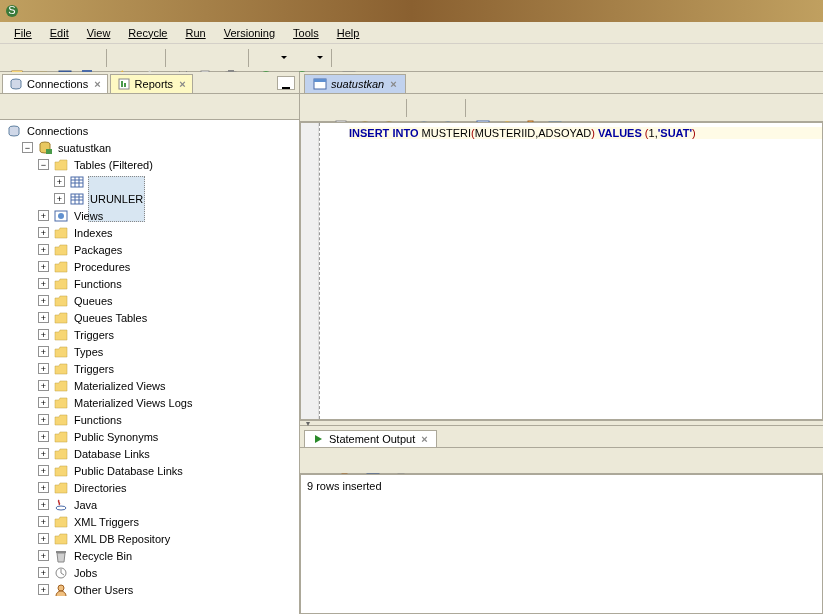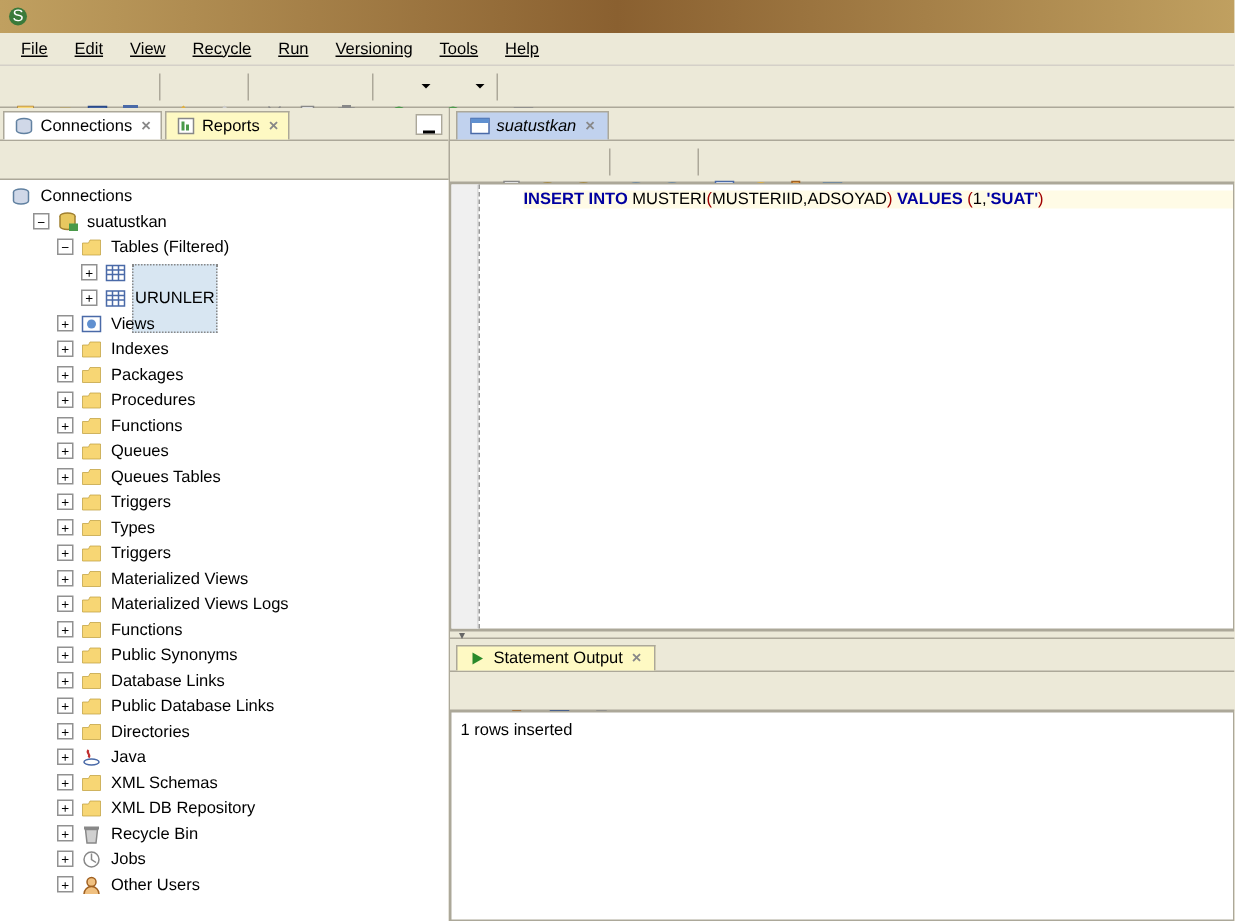--- a/index.html
+++ b/index.html
@@ -56,21 +56,21 @@
 .str { color: #0000a0; font-weight: bold; }
 .num { color: #000; }
 .ident { color: #000; }
 .paren { color: #a00000; }
 .dotted-margin { position:absolute; left:18px; top:0; bottom:0; width:0; border-left: 1px dashed #999; }
 
 .splitter-h { height: 6px; background: #ece9d8; border-top: 1px solid #aca899; border-bottom: 1px solid #aca899; display:flex; align-items:center; justify-content:flex-start; padding-left:6px;}
 .splitter-h::before { content:"▾"; font-size:8px; color:#666;}
 
 .output-tabs { height: 22px; display: flex; align-items: flex-end; padding-left: 4px; border-bottom: 1px solid #aca899;}
-.output-tab { display: inline-flex; align-items: center; padding: 2px 8px; border: 1px solid #aca899; background: #fef9c3; gap: 4px; border-bottom: none;}
+.output-tab { display: inline-flex; align-items: center; padding: 2px 8px; border: 1px solid #aca899; background: #ffffff; gap: 4px; border-bottom: none;}
 
 .output-toolbar { height: 26px; display: flex; align-items: center; padding: 0 6px; gap: 6px; border-bottom: 1px solid #aca899; background: #ece9d8;}
 
 .output-content { flex: 0 0 140px; background: #fff; font-family: "Courier New", monospace; font-size: 13px; padding: 4px 6px; border: 1px solid #aca899;}
 
 svg { display: block; }
 .folder-yellow { fill: #f7d674; stroke: #c0a040; stroke-width: 0.5;}
 </style>
 </head>
 <body>
@@ -453,21 +453,21 @@
             </span>
             <span class="tree-label">Java</span>
           </div>
           <div class="tree-node indent-3">
             <span class="tree-toggle">+</span>
             <span class="tree-icon">
               <svg width="16" height="16">
                 <path class="folder-yellow" d="M2 5h4l1-2h7v10H2z"></path>
               </svg>
             </span>
-            <span class="tree-label">XML Schemas</span>
+            <span class="tree-label">XML Triggers</span>
           </div>
           <div class="tree-node indent-3">
             <span class="tree-toggle">+</span>
             <span class="tree-icon">
               <svg width="16" height="16">
                 <path class="folder-yellow" d="M2 5h4l1-2h7v10H2z"></path>
               </svg>
             </span>
             <span class="tree-label">XML DB Repository</span>
           </div>
@@ -635,17 +635,17 @@
             </svg>
           </span>
         <span class="tb-btn">
             <svg width="16" height="16">
               <rect x="2" y="3" width="10" height="10" fill="#fff" stroke="#888"></rect>
               <path d="M5 6h5M5 8h5M5 10h3" stroke="#888"></path>
             </svg>
           </span>
       </div>
       <div class="output-content">
-        <span>1 rows inserted</span>
+        <span>9 rows inserted</span>
       </div>
     </div>
   </div>
 </div>
 
 </body></html>

